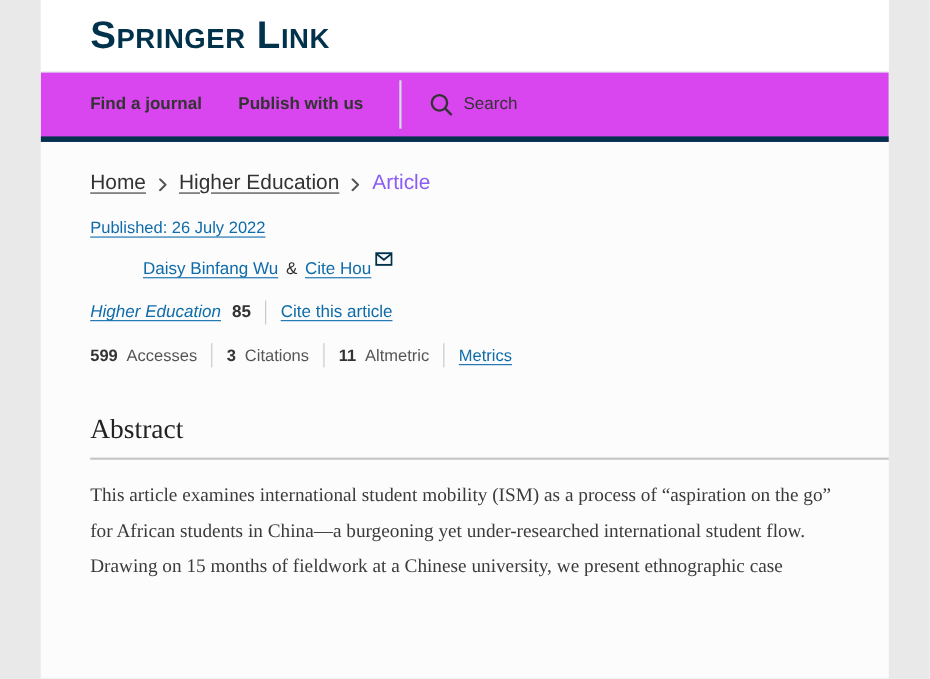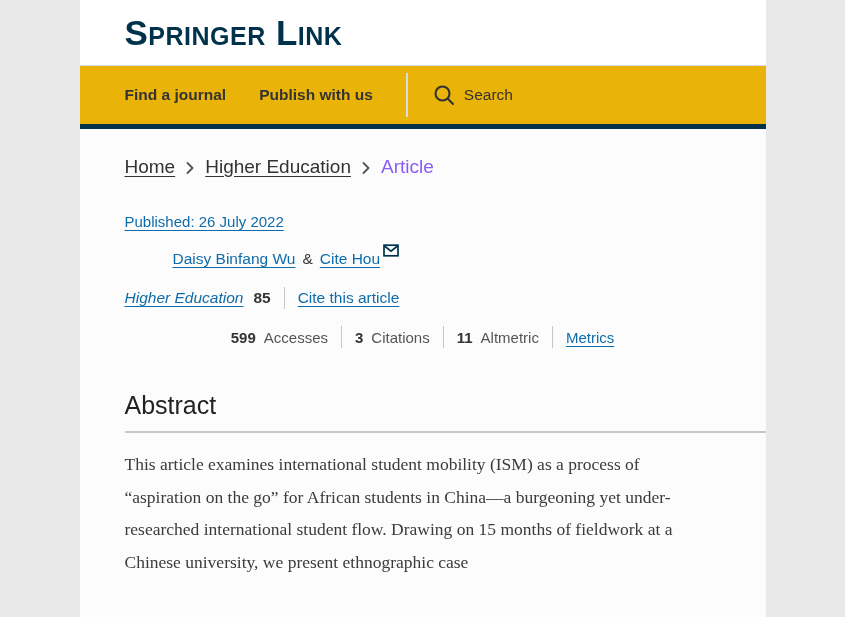--- a/index.html
+++ b/index.html
@@ -1,19 +1,19 @@
 <!DOCTYPE html>
 <html><head>
 <meta charset="utf-8">
 <style>
   * { margin: 0; padding: 0; box-sizing: border-box; }
   html, body { background: #e9e9e9; }
   .page {
     position: relative;
-    width: 686px;
+    width: 771px;
     height: 617px;
     background: #fcfcfc;
     font-family: "Liberation Sans", sans-serif;
     overflow: hidden;
     margin: 0 auto;
   }
   
   .header-top {
     height: 66px;
     background: #ffffff;
@@ -27,21 +27,21 @@
     font-weight: 700;
     font-size: 35px;
     letter-spacing: 0.5px;
     color: #01324b;
     line-height: 1;
     text-decoration: none;
     cursor: pointer;
   }
   .header-nav {
     height: 63px;
-    background: #eab308;
+    background: #d946ef;
     border-bottom: 5px solid #02324c;
     display: flex;
     align-items: center;
     padding: 0 45px;
   }
   .nav-link {
     font-size: 15.5px;
     font-weight: 700;
     color: #333333;
     text-decoration: none;
@@ -76,21 +76,21 @@
     color: #333333;
   }
   .crumb-link {
     color: #333333;
     text-decoration: underline;
     text-underline-offset: 3px;
     cursor: pointer;
   }
   .crumb-current { color: #8b5cf6; }
   .crumb-sep { margin: 1px 11px 0 11px; display: inline-flex; }
-  .published-row { margin-top: 35px; font-size: 15px; }
+  .published-row { margin-top: 21px; font-size: 15px; }
   .link-blue {
     color: #0f6cab;
     text-decoration: underline;
     text-underline-offset: 3px;
     cursor: pointer;
   }
   .article-title {
     margin-top: 13px;
     font-family: "Liberation Serif", serif;
     font-weight: 400;
@@ -125,27 +125,26 @@
     display: inline-block;
     margin: 0 13px;
     flex: none;
   }
   .metrics-row {
     margin-top: 17px;
     font-size: 15px;
     color: #555555;
     display: flex;
     align-items: center;
-    justify-content: center;
   }
   .metric-value { font-weight: 700; color: #333333; margin-right: 8px; }
   .metric-label { color: #555555; }
   .abstract-section { margin-top: 43px; }
   .abstract-heading {
-    font-family: Liberation Sans, sans-serif;
+    font-family: Liberation Serif, serif;
     font-weight: 400;
     font-size: 25px;
     color: #222222;
   }
   .abstract-rule {
     border: none;
     border-top: 2px solid #c6c6c6;
     margin: 11px 0 0 0;
     width: 755px;
   }

